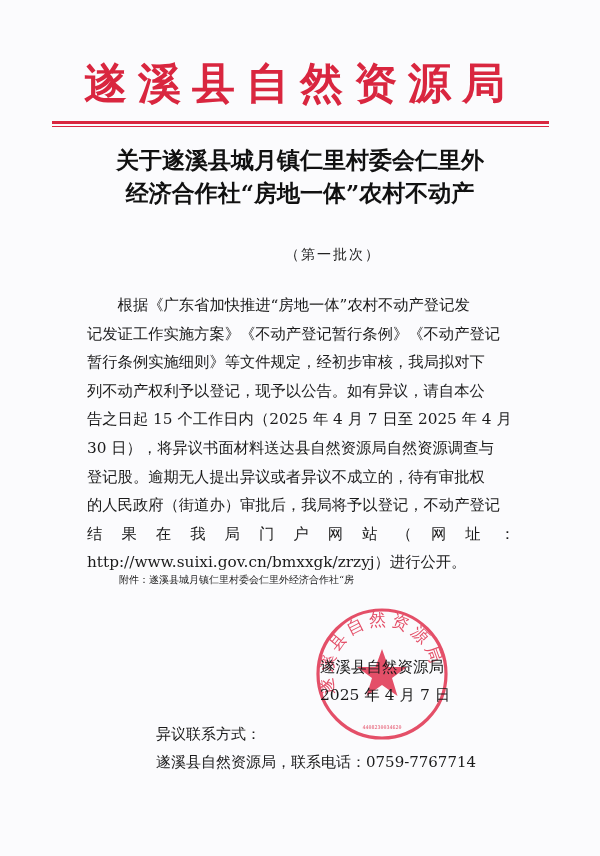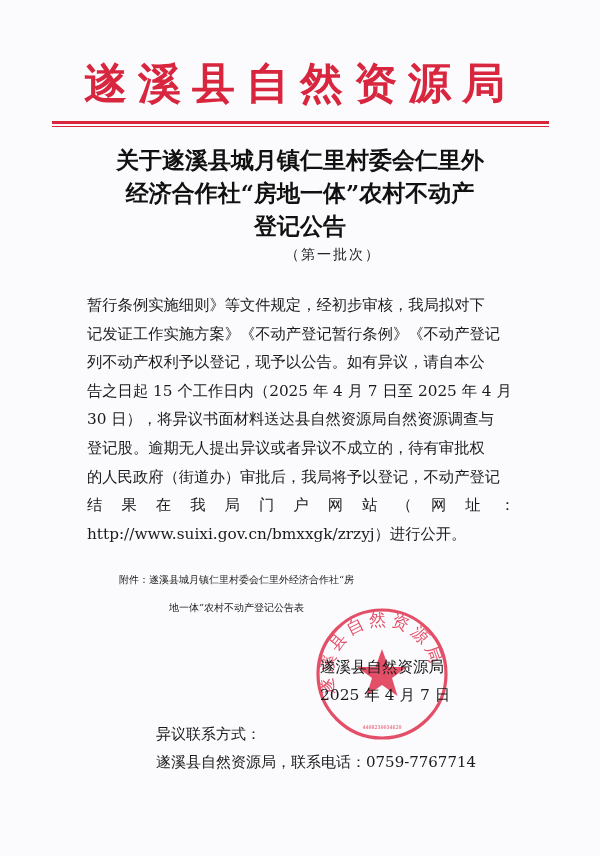--- a/index.html
+++ b/index.html
@@ -59,27 +59,27 @@
 </head>
 <body>
 
 <div class="header-title">遂溪县自然资源局</div>
 <div class="rule-thick"></div>
 <div class="rule-thin"></div>
 
 <div class="doc-title">
   <div>关于遂溪县城月镇仁里村委会仁里外</div>
   <div>经济合作社“房地一体”农村不动产</div>
-  <div>登记公告</div>
 </div>
 <div class="batch">（第一批次）</div>
 
 <div class="body-text">
+  <span class="line">　　根据《广东省加快推进“房地一体”农村不动产登记发</span>
+  <span class="line">记发证工作实施方案》《不动产登记暂行条例》《不动产登记</span>
   <span class="line">暂行条例实施细则》等文件规定，经初步审核，我局拟对下</span>
-  <span class="line">记发证工作实施方案》《不动产登记暂行条例》《不动产登记</span>
   <span class="line">列不动产权利予以登记，现予以公告。如有异议，请自本公</span>
   <span class="line">告之日起 15 个工作日内（2025 年 4 月 7 日至 2025 年 4 月</span>
   <span class="line">30 日），将异议书面材料送达县自然资源局自然资源调查与</span>
   <span class="line">登记股。逾期无人提出异议或者异议不成立的，待有审批权</span>
   <span class="line">的人民政府（街道办）审批后，我局将予以登记，不动产登记</span>
   <span class="line spread">
     <span>结</span>
     <span>果</span>
     <span>在</span>
     <span>我</span>
@@ -91,21 +91,20 @@
     <span>（</span>
     <span>网</span>
     <span>址</span>
     <span>：</span>
   </span>
   <span class="line">http://www.suixi.gov.cn/bmxxgk/zrzyj）进行公开。</span>
 </div>
 
 <div class="attach">
   <div><span>附件：</span><span>遂溪县城月镇仁里村委会仁里外经济合作社“房</span></div>
-  <div class="l2">地一体”农村不动产登记公告表</div>
 </div>
 
 <svg class="seal" viewBox="0 0 138 138">
   <defs>
     <path id="sealArc" d="M 24 92 A 50 50 0 1 1 114 92"></path>
   </defs>
   <circle cx="69" cy="69" r="64" fill="none" stroke="#e0324f" stroke-width="3.2"></circle>
   <text font-size="17" fill="#e0324f" font-family="DejaVu Serif, serif" letter-spacing="4">
     <textPath href="#sealArc" startOffset="2%">遂溪县自然资源局</textPath>
   </text>

